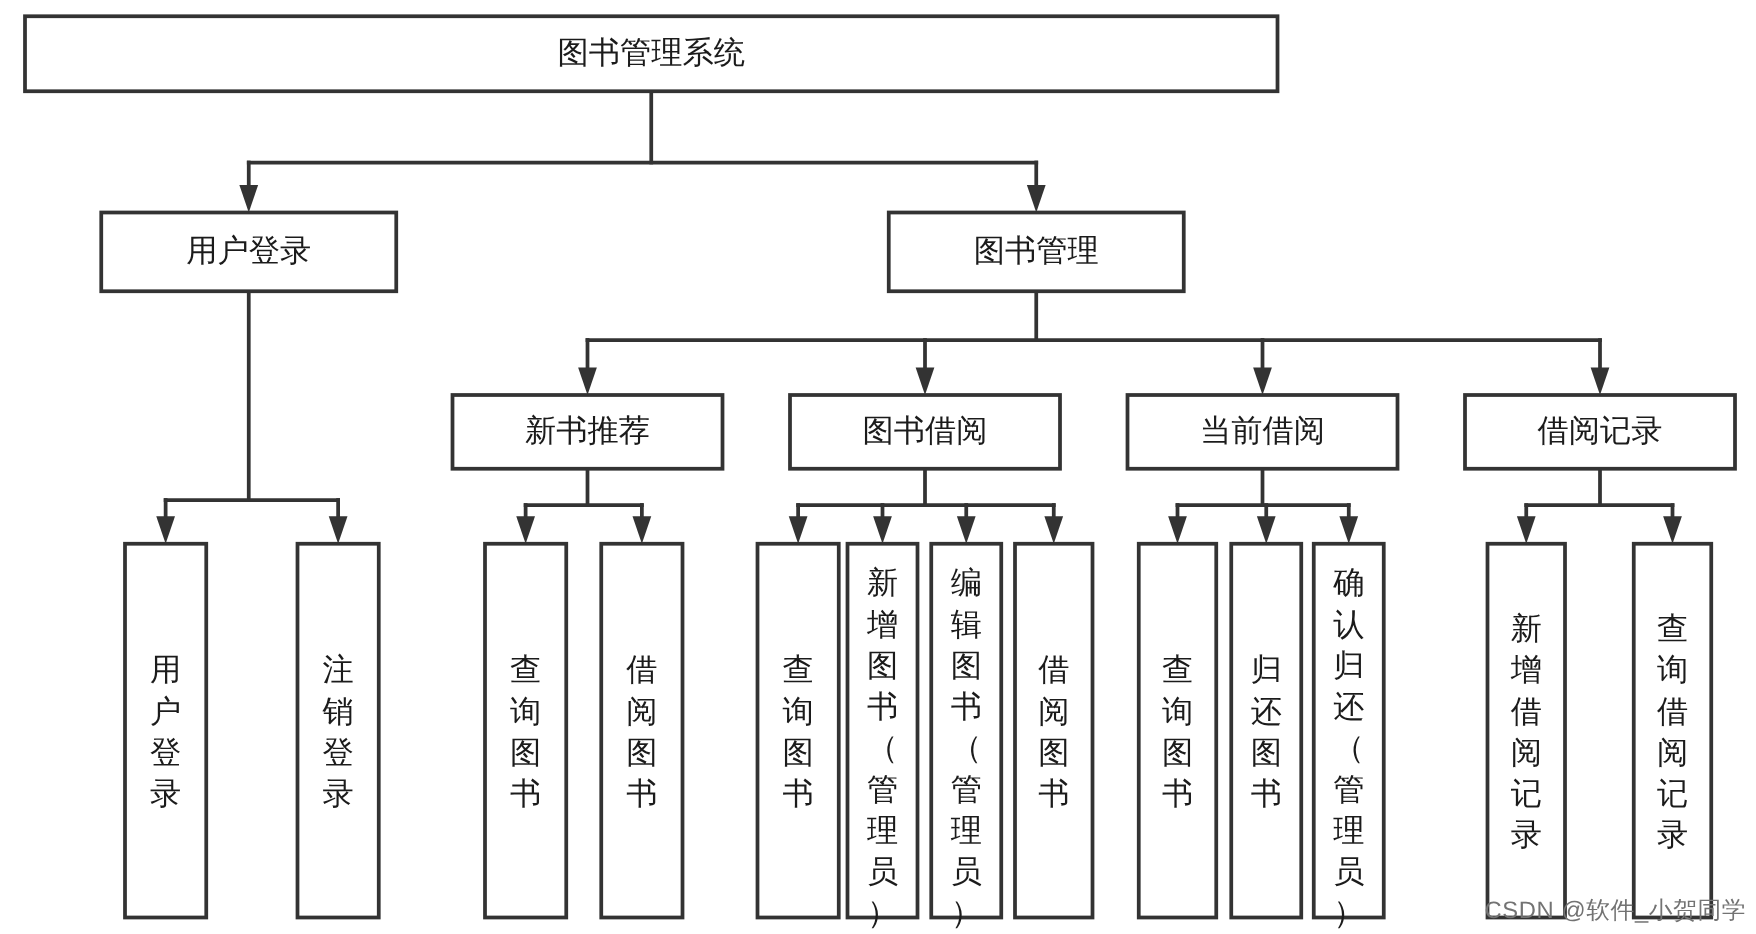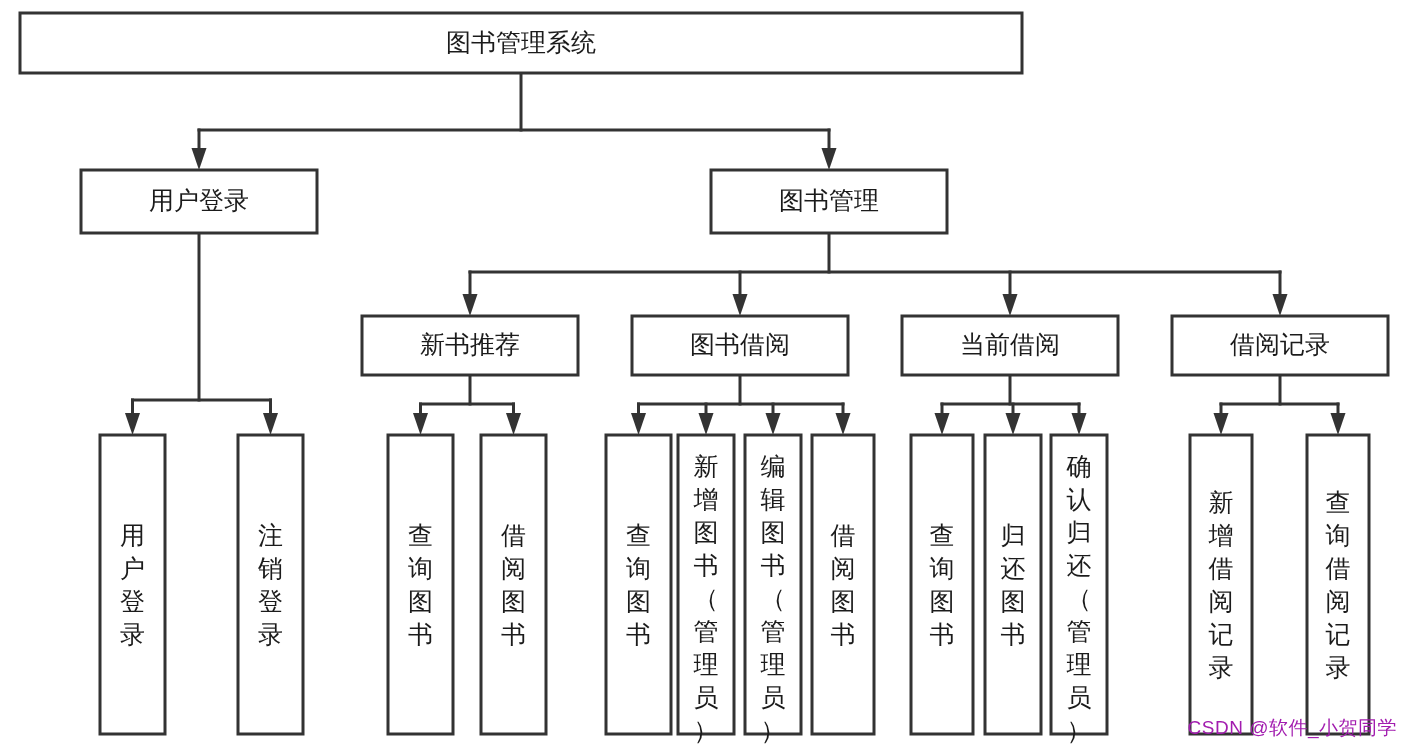--- a/index.html
+++ b/index.html
@@ -52,21 +52,21 @@
     font-size: 25px;
     fill: #1b1b1b;
     text-anchor: middle;
   }
   .watermark {
     position: absolute;
     right: 8px;
     bottom: 6px;
     font-family: "Liberation Sans", "DejaVu Sans", sans-serif;
     font-size: 19px;
-    color: #a21caf;
+    color: #737373;
     white-space: nowrap;
     letter-spacing: 0.5px;
     pointer-events: none;
   }
 </style>
 </head>
 <body>
 
 <div id="diagram-root">
 

